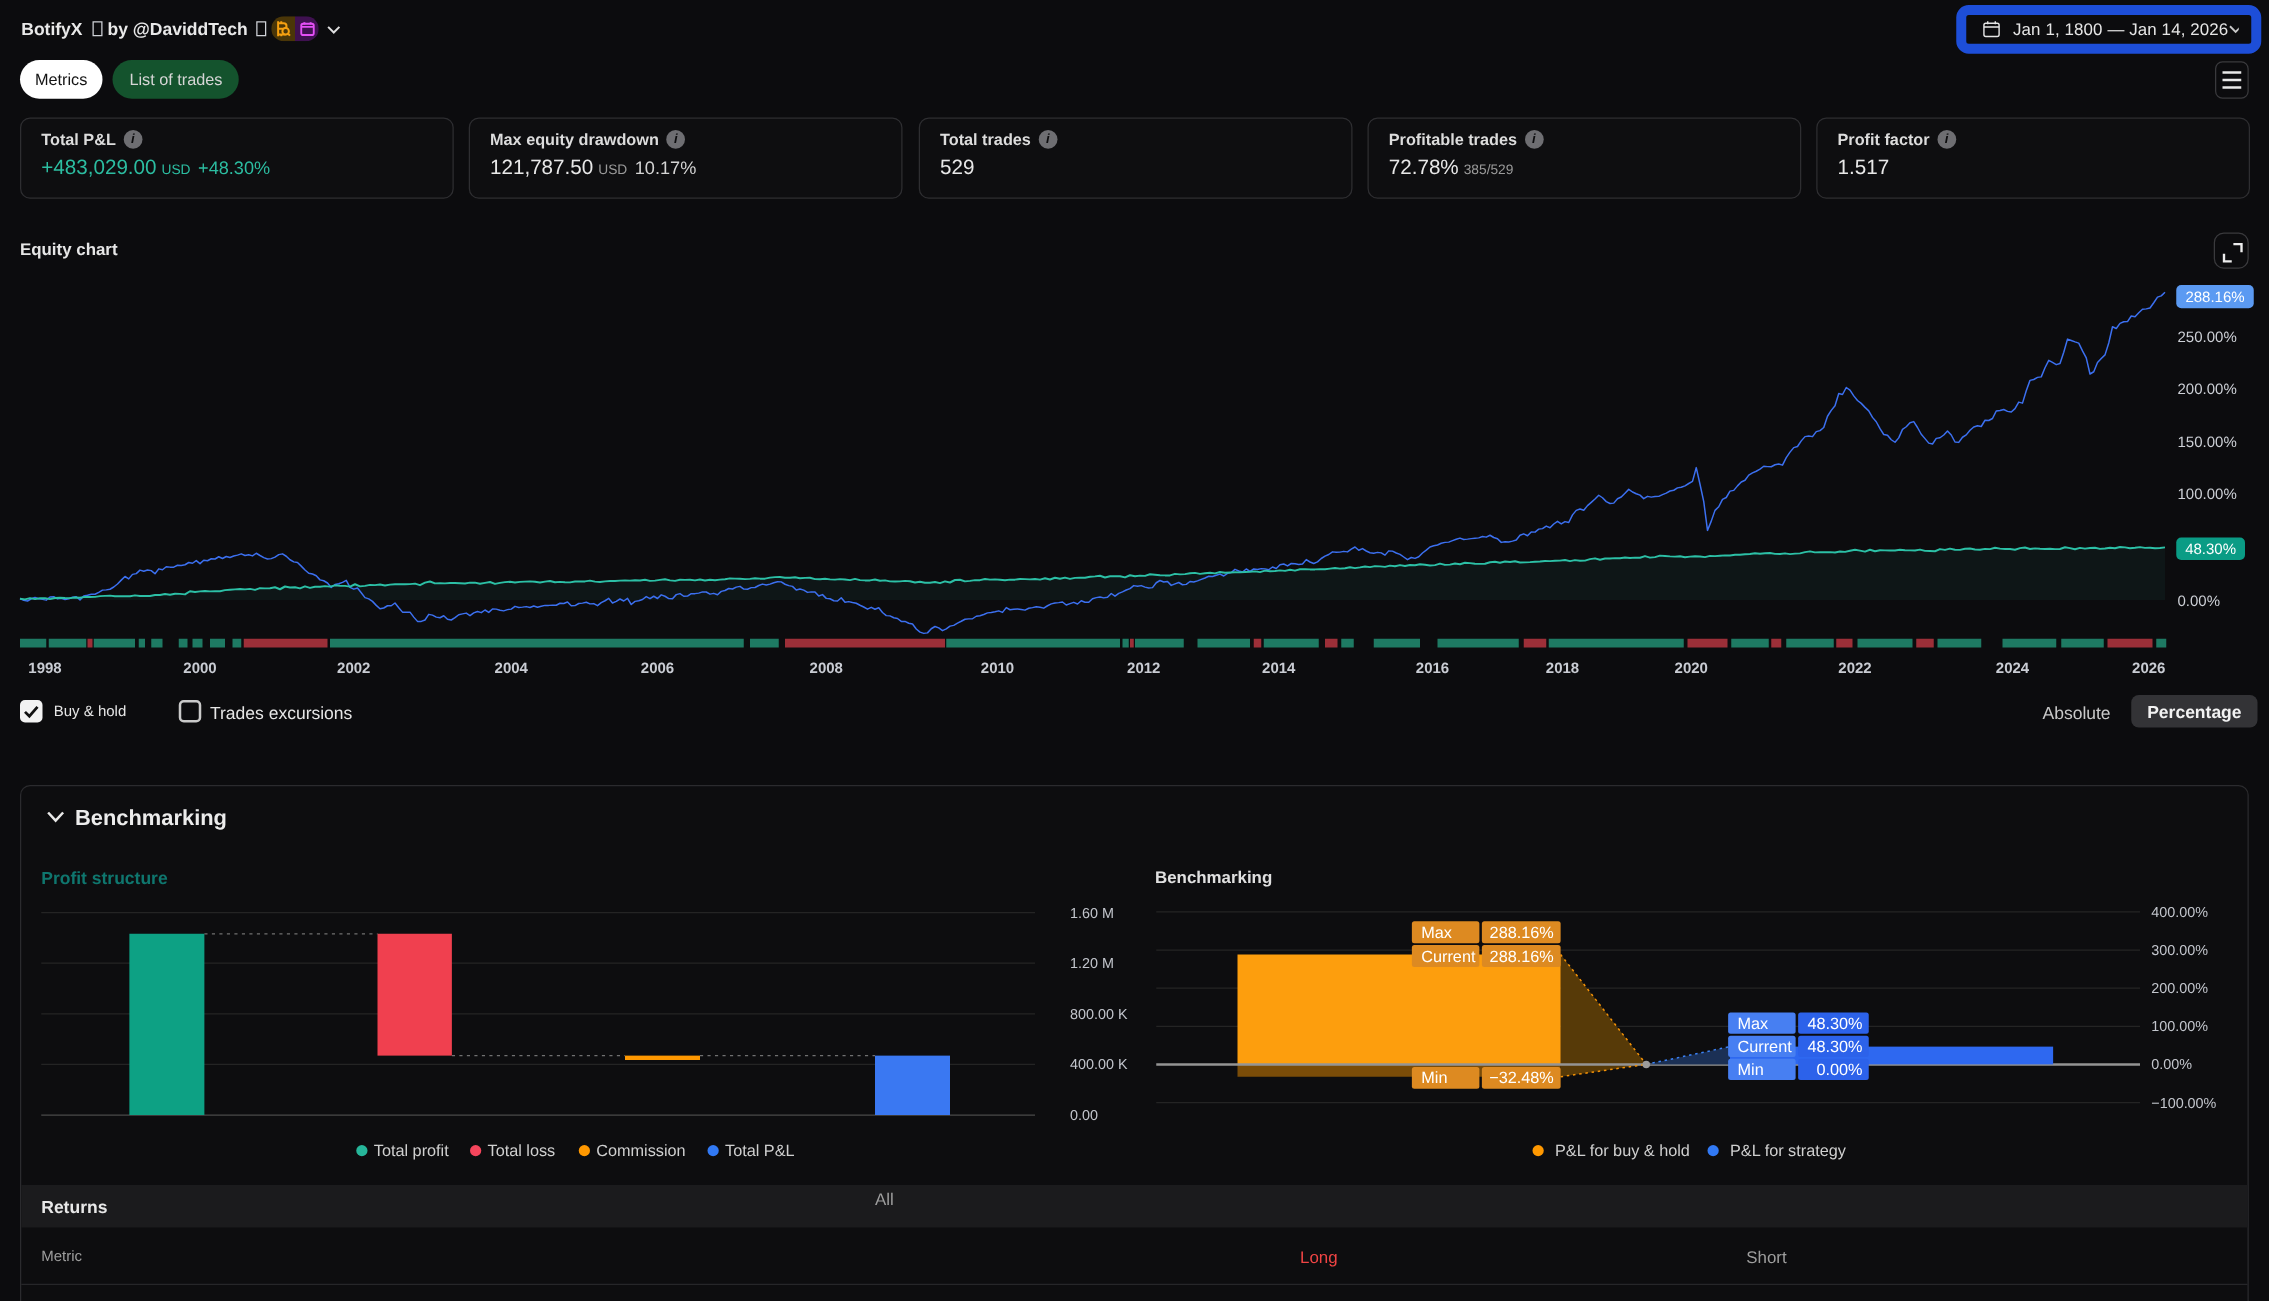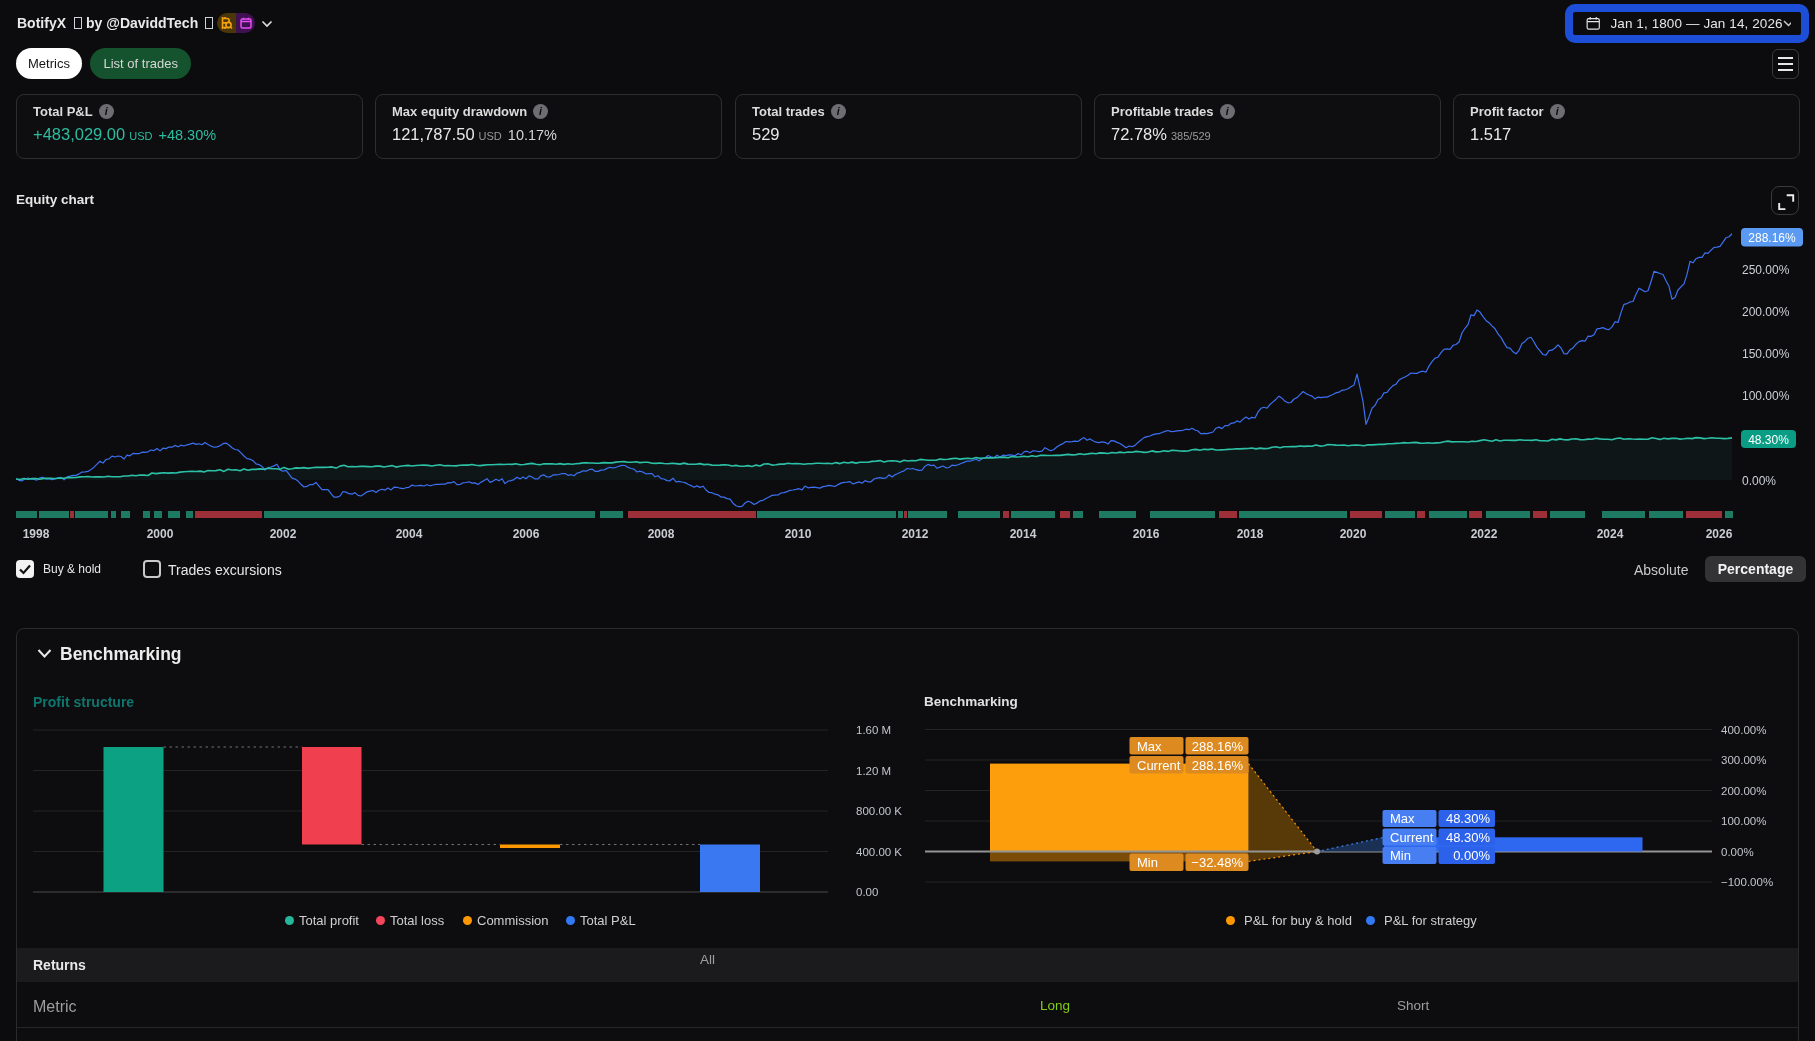--- a/index.html
+++ b/index.html
@@ -262,17 +262,17 @@
       <text x="1490" y="860" text-anchor="end" class="lbl">0.00%</text>
 </g>
 <circle cx="1230.5" cy="920.5" r="4.5" fill="#ff9800"></circle>
     <text x="1244" y="925" class="leg">P&amp;L for buy &amp; hold</text>
 <circle cx="1370.5" cy="920.5" r="4.5" fill="#3179f5"></circle>
     <text x="1384" y="925" class="leg">P&amp;L for strategy</text>
 </svg>
 
 <div class="abs" style="left:17px;top:948px;width:1781px;height:34px;background:#1b1b1d;"></div>
 <div class="abs" style="left:33px;top:957px;font-size:14px;font-weight:bold;color:#e8e8e8;">Returns</div>
-<div class="abs" style="left:33px;top:998px;font-size:16px;color:#9e9e9e;">Metric</div>
+<div class="abs" style="left:33px;top:998px;font-size:12px;color:#9e9e9e;">Metric</div>
 <div class="abs" style="left:700px;top:952px;font-size:13.5px;color:#9e9e9e;">All</div>
-<div class="abs" style="left:1040px;top:998px;font-size:13.5px;color:#84cc16;">Long</div>
+<div class="abs" style="left:1040px;top:998px;font-size:13.5px;color:#ef4444;">Long</div>
 <div class="abs" style="left:1397px;top:998px;font-size:13.5px;color:#9e9e9e;">Short</div>
 <div class="abs" style="left:17px;top:1027px;width:1781px;height:1px;background:#262629;"></div>
 
 </body></html>

